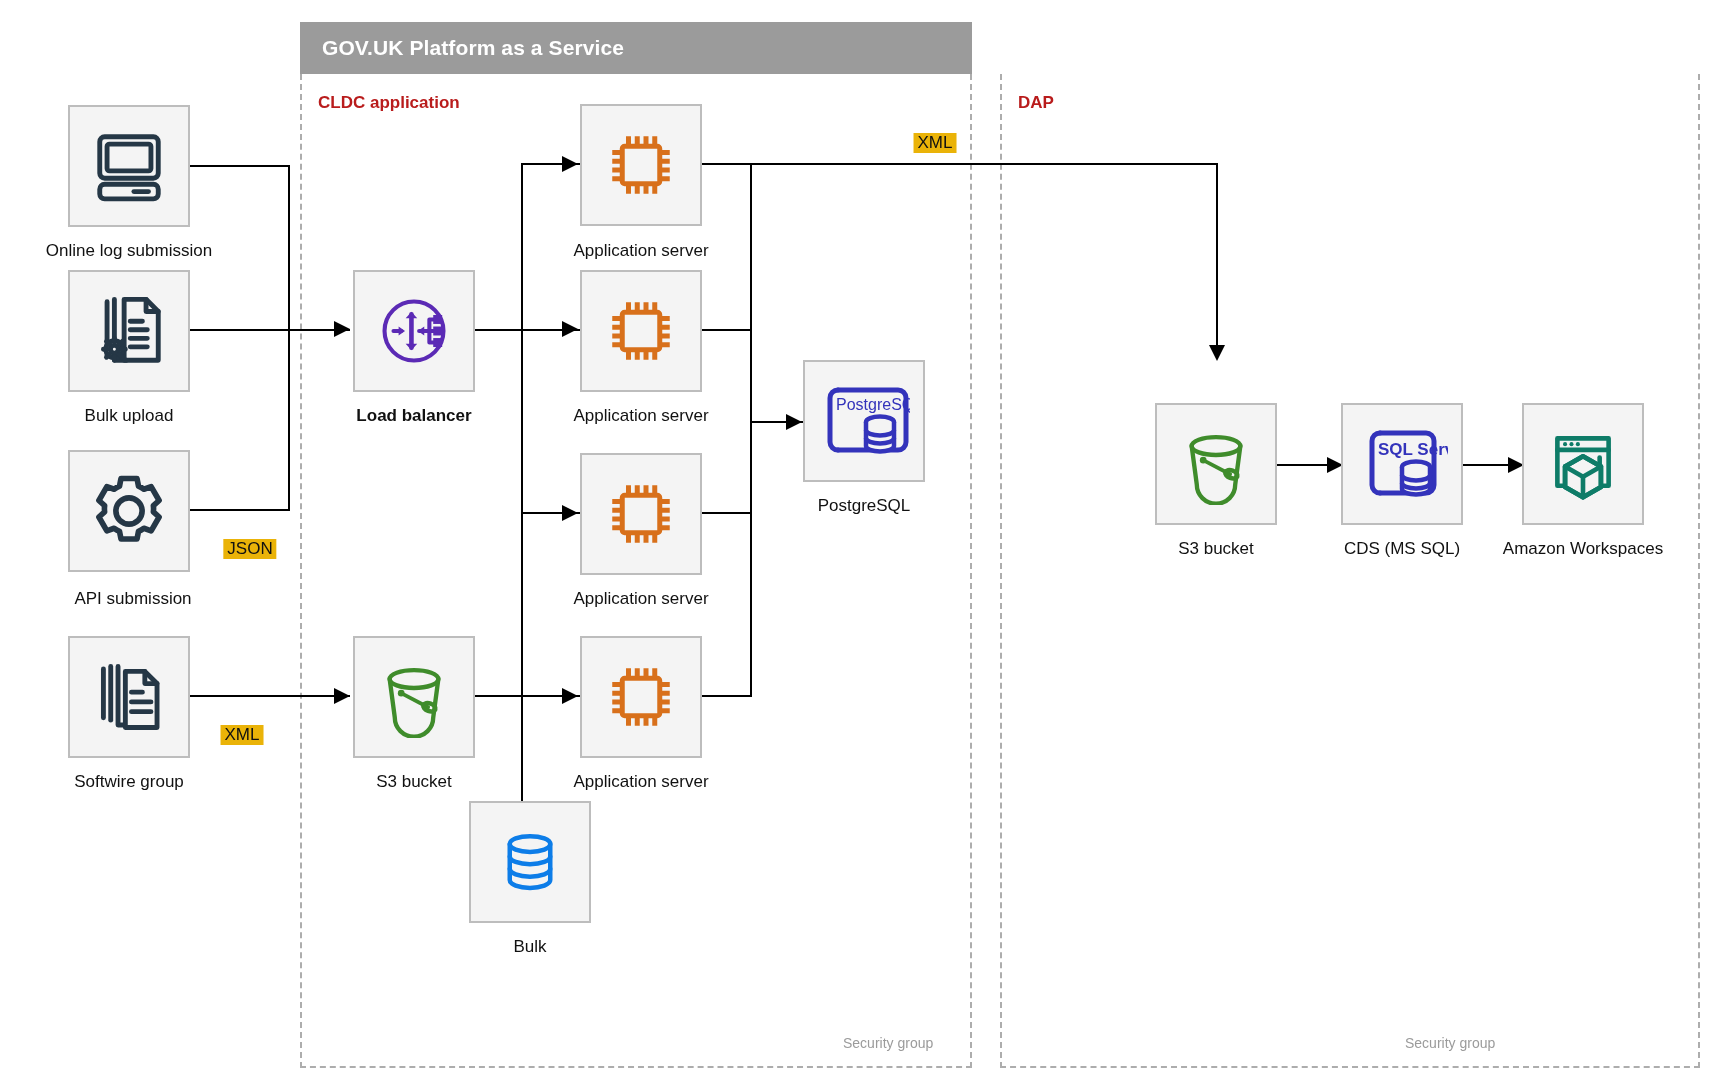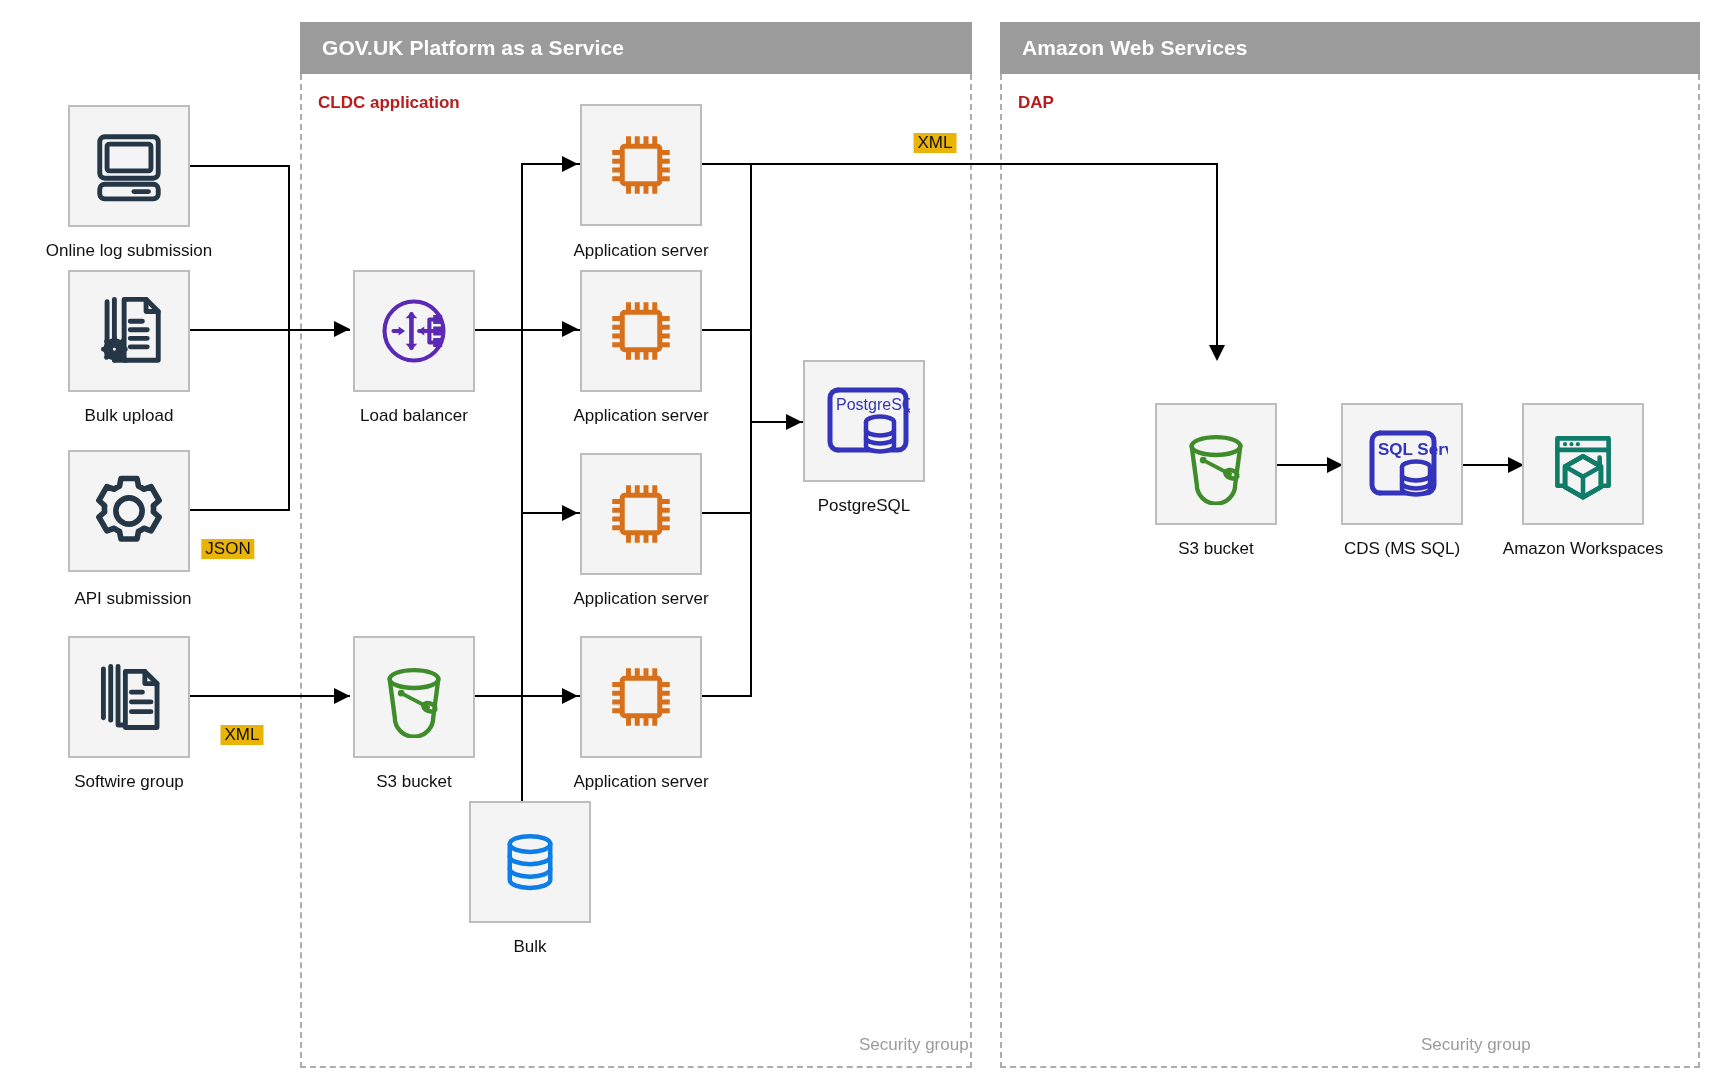--- a/index.html
+++ b/index.html
@@ -32,23 +32,22 @@
   
   .security-box {
     position: absolute;
     border: 2px dashed #ADADAD;
     border-top: none;
     background: transparent;
   }
   .sg-label {
     position: absolute;
     color: #9B9B9B;
-    font-size: 17px;
+    font-size: 14px;
     white-space: nowrap;
-    margin-left: 16px;
   }
   .sub-title {
     position: absolute;
     font-weight: bold;
     font-size: 17px;
     color: #b91c1c;
     white-space: nowrap;
   }
 
   
@@ -105,23 +104,20 @@
 </style>
 </head>
 <body>
 
 <div id="canvas">
 
   <div class="group-header" style="left:300px; top:22px; width:672px; height:52px;">
     <span>GOV.UK Platform as a Service</span>
   </div>
 
-  <div class="group-header" style="left:1000px; top:22px; width:700px; height:52px;">
-    <span>Amazon Web Services</span>
-  </div>
 
   <div class="security-box" style="left:300px; top:74px; width:672px; height:994px;"></div>
   <div class="security-box" style="left:1000px; top:74px; width:700px; height:994px;"></div>
 
   <div class="sub-title" style="left:318px; top:93px;">CLDC application</div>
   <div class="sub-title" style="left:1018px; top:93px;">DAP</div>
 
   <div class="sg-label" style="left:843px; top:1035px;">Security group</div>
   <div class="sg-label" style="left:1405px; top:1035px;">Security group</div>
 
@@ -166,21 +162,21 @@
 
   <div class="v-line" style="left:574px; top:811px; height:90px;"></div>
   <div class="h-line" style="left:521px; top:810px; width:55px;"></div>
 
   <div class="h-line" style="left:1277px; top:464px; width:64px;"></div>
   <div class="arrow right" style="left:1327px; top:457px;"></div>
 
   <div class="h-line" style="left:1458px; top:464px; width:64px;"></div>
   <div class="arrow right" style="left:1508px; top:457px;"></div>
 
-  <div class="edge-label" style="left:228px; top:539px;">JSON</div>
+  <div class="edge-label" style="left:250px; top:539px;">JSON</div>
   <div class="edge-label" style="left:242px; top:725px;">XML</div>
   <div class="edge-label" style="left:935px; top:133px;">XML</div>
 
   <div class="node" style="left:68px; top:105px;">
     <span>
       <svg width="78" height="78" viewBox="0 0 64 64" fill="none" stroke="#253746" stroke-width="4">
         <rect x="8" y="8" width="48" height="34" rx="4"></rect>
         <rect x="14" y="14" width="36" height="22" rx="2"></rect>
         <rect x="8" y="47" width="48" height="12" rx="4"></rect>
         <rect x="34" y="51" width="16" height="4" rx="2" fill="#253746" stroke="none"></rect>
@@ -242,21 +238,21 @@
         <path d="M35 32 l5 -3.5 v7 z" fill="#5B2AB5" stroke="none"></path>
         <path d="M39 32 h5 v-9 h4"></path>
         <path d="M44 32 h4"></path>
         <path d="M39 32 h5 v9 h4"></path>
         <rect x="47" y="19.5" width="7" height="7" fill="#5B2AB5" stroke="none"></rect>
         <rect x="47" y="28.5" width="7" height="7" fill="#5B2AB5" stroke="none"></rect>
         <rect x="47" y="37.5" width="7" height="7" fill="#5B2AB5" stroke="none"></rect>
       </svg>
     </span>
   </div>
-  <div class="node-label" style="left:414px; top:406px;">Load balancer</div>
+  <div class="node-label" style="left:414px; top:406px;font-weight:bold;">Load balancer</div>
 
   <div class="node" style="left:353px; top:636px;">
     <span>
       <svg width="82" height="82" viewBox="0 0 64 64" fill="none" stroke="#3F8C2B" stroke-width="3.4" stroke-linecap="round" stroke-linejoin="round">
         <ellipse cx="32" cy="18" rx="19" ry="7"></ellipse>
         <path d="M13 18 l4 30 a1 1 0 0 0 30 0 l4 -30"></path>
         <path d="M22 29 L43 40" stroke-width="3"></path>
         <circle cx="22" cy="29" r="2.6" fill="#3F8C2B" stroke="none"></circle>
         <ellipse cx="44" cy="40" rx="5" ry="3" transform="rotate(20 44 40)"></ellipse>
       </svg>

